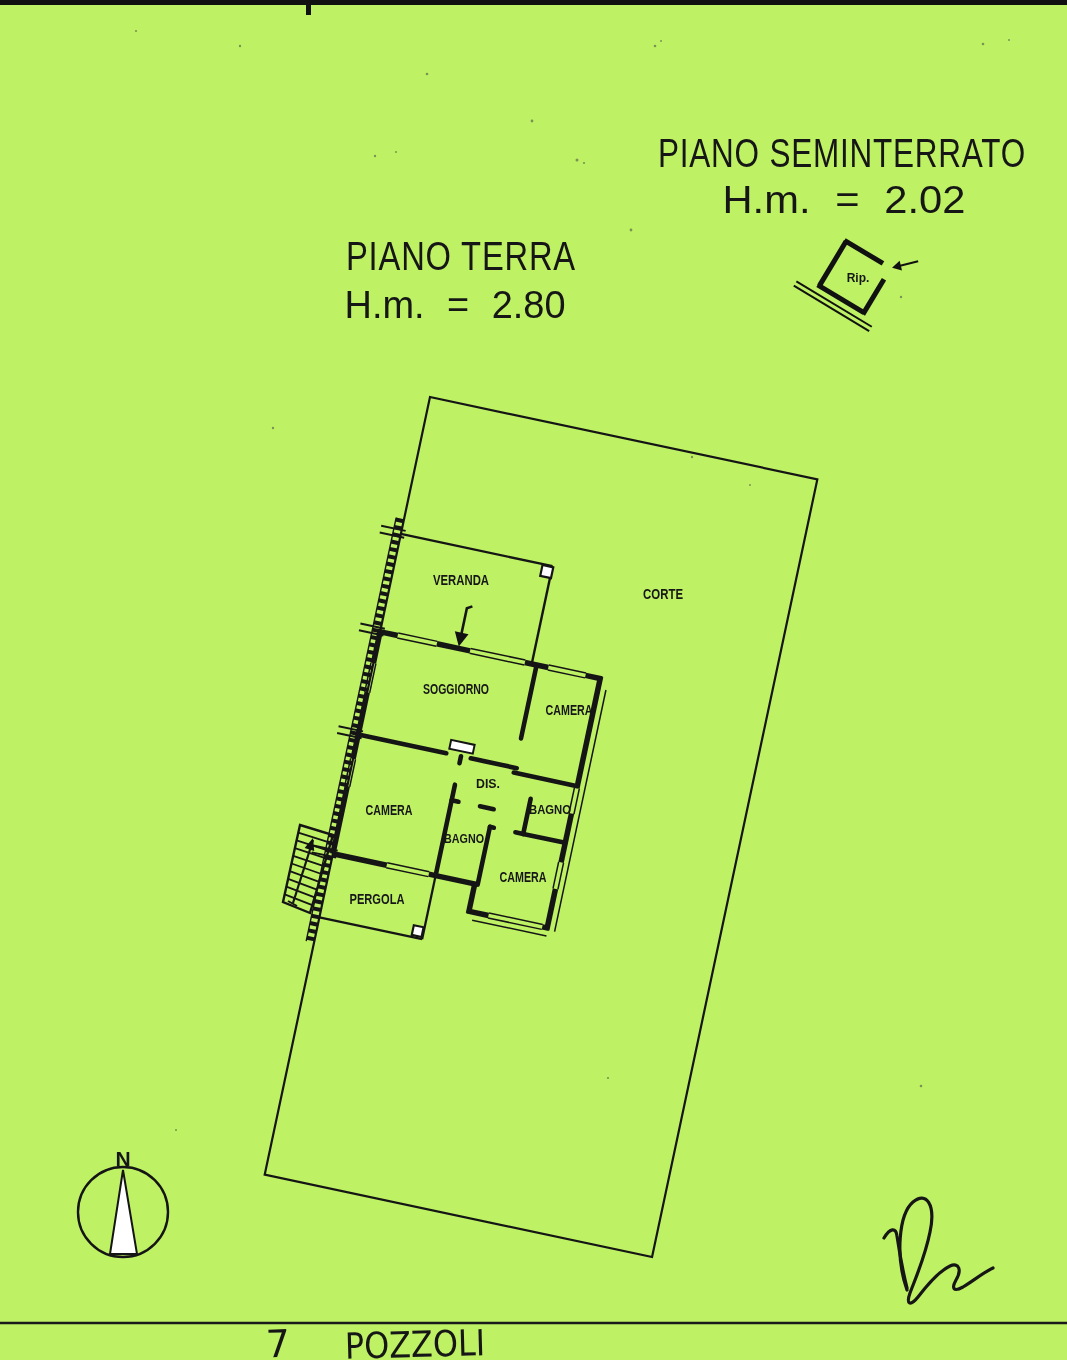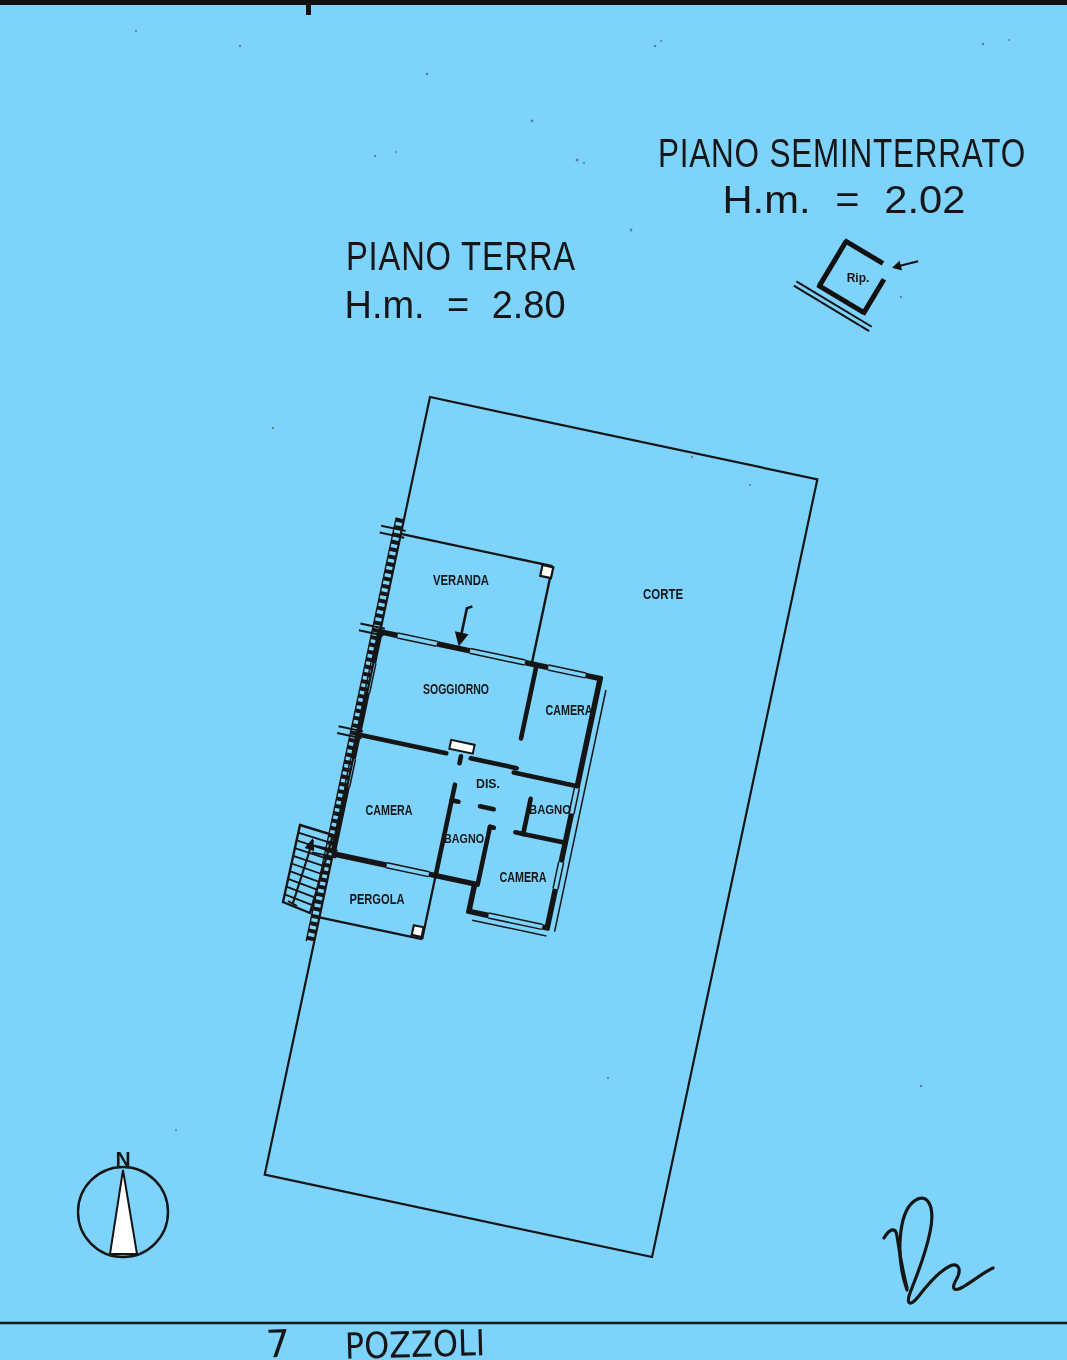--- a/index.html
+++ b/index.html
@@ -1,17 +1,17 @@
 <!DOCTYPE html>
 <html><head>
 <meta charset="utf-8">
 <style>
   html,body { margin:0; padding:0; background:#ffffff; }
   .page {
-    position:relative; width:1067px; height:1360px; background:#7dd3fc;
+    position:relative; width:1067px; height:1360px; background:#bef264;
     font-family:"Liberation Sans", sans-serif; overflow:hidden;
   }
   svg text { fill:#161616; }
   .title   { font-family:"Liberation Sans", sans-serif; font-weight:400; letter-spacing:1px; }
   .hm      { font-family:"Liberation Sans", sans-serif; font-weight:400; word-spacing:12px; }
   .room    { font-family:"Liberation Sans", sans-serif; font-weight:bold; }
   .tiny    { font-family:"Liberation Sans", sans-serif; font-weight:bold; }
   .hand    { font-family:"DejaVu Sans", sans-serif; font-weight:400; }
 </style>
 </head>

